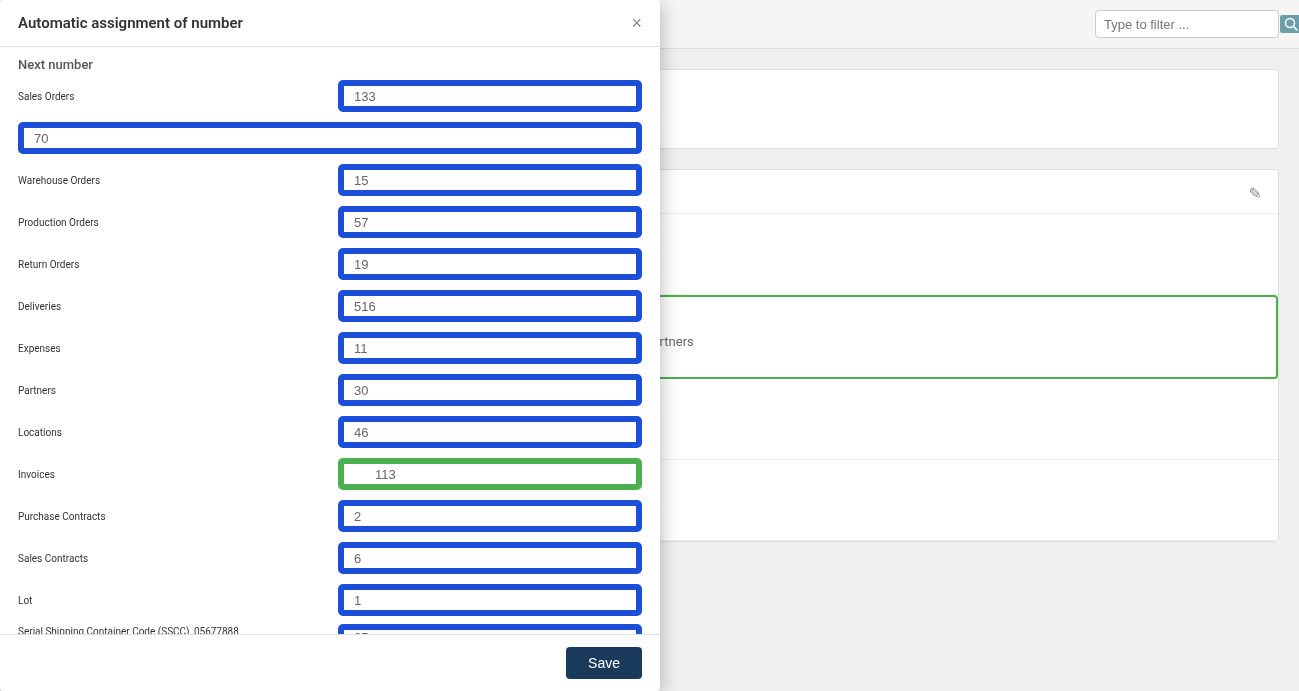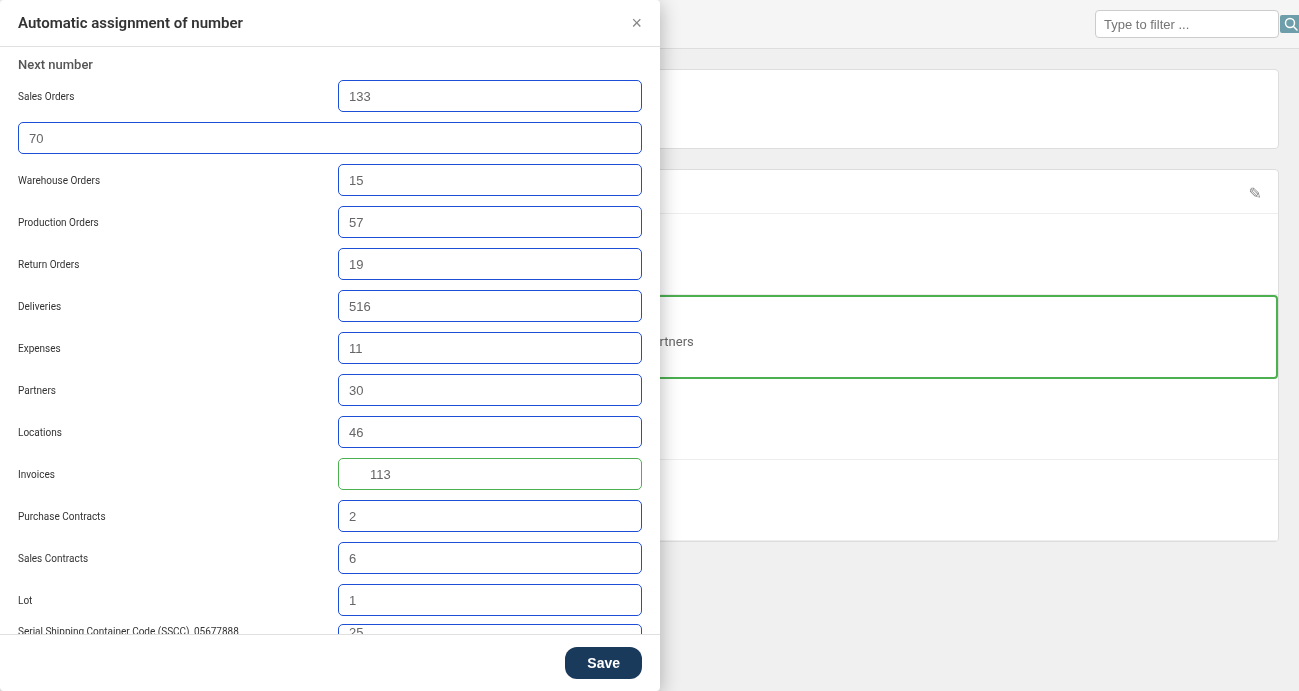--- a/index.html
+++ b/index.html
@@ -201,21 +201,21 @@
     .number-row-label {
       flex: 0 0 320px;
       font-size: 10px;
       color: #333;
       padding-right: 12px;
     }
 
     .number-row-input {
       flex: 1;
       height: 32px;
-      border: 1px solid #1d4ed8;
+      border: 6px solid #1d4ed8;
       border-radius: 5px;
       padding: 0 10px;
       font-size: 13px;
       color: #666;
       outline: none;
       background: white;
     }
 
     .number-row-input.highlighted {
       border-color: #4CAF50;
@@ -228,23 +228,23 @@
       justify-content: flex-end;
       border-top: 1px solid #e0e0e0;
       flex-shrink: 0;
     }
 
     .save-btn {
       background: #1a3a5c;
       color: white;
       border: none;
       padding: 8px 22px;
-      border-radius: 12px;
+      border-radius: 4px;
       font-size: 14px;
-      font-weight: 700;
+      font-weight: 400;
       cursor: pointer;
     }
 
     
     .icon-orders svg,
     .icon-auto svg,
     .icon-scheduler svg,
     .icon-roles svg {
       width: 36px;
       height: 36px;

